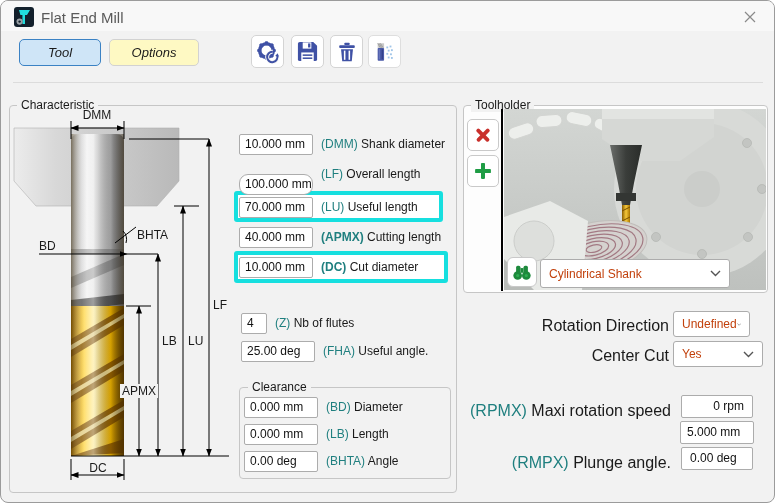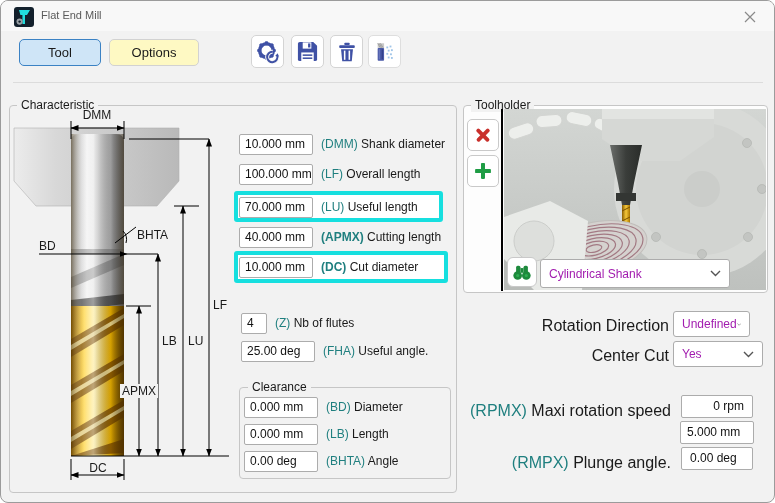--- a/index.html
+++ b/index.html
@@ -1,38 +1,38 @@
 <!DOCTYPE html>
 <html><head>
 <meta charset="utf-8">
 <style>
   html,body{margin:0;padding:0;background:#ffffff;font-family:"Liberation Sans",sans-serif;}
   .dialog{position:relative;width:773px;height:501px;background:#f2f2f2;border:1px solid #9b9b9b;
           border-radius:8px;overflow:hidden;}
   .titlebar{position:absolute;left:0;top:0;width:100%;height:30px;background:#f8f8f8;}
   .title-icon{position:absolute;left:13px;top:6px;width:20px;height:20px;}
-  .window-title{position:absolute;left:40px;top:8px;font-size:11px;color:#5a5a5a;}
+  .window-title{position:absolute;left:40px;top:8px;font-size:15px;color:#5a5a5a;}
   .close-btn{position:absolute;right:16px;top:8px;width:16px;height:16px;display:flex;align-items:center;justify-content:center;cursor:default;}
   .tab{position:absolute;top:38px;height:27px;border-radius:5px;font-size:13px;color:#1a1a1a;
-       display:flex;align-items:center;justify-content:center;box-sizing:border-box;}
+       display:flex;align-items:center;justify-content:center;box-sizing:border-box;font-style:italic;}
   .tab.active{background:#cfe5f7;border:1px solid #3b82c4;}
   .tab.inactive{background:#fef9c3;border:1px solid #d2d2d2;}
   .tbtn{position:absolute;top:34px;width:33px;height:33px;background:#ffffff;border:1px solid #d4d4d4;
         border-radius:5px;display:flex;align-items:center;justify-content:center;box-sizing:border-box;}
   .sep{position:absolute;left:12px;top:81px;width:750px;height:1px;background:#dcdcdc;}
   .grp{position:absolute;border:1px solid #c6c6c6;border-radius:4px;box-sizing:border-box;}
   .grplabel{position:absolute;background:#f2f2f2;padding:0 4px;font-size:12px;color:#1a1a1a;white-space:nowrap;}
   .field{position:absolute;background:#ffffff;border:1px solid #acacac;border-radius:2px;box-sizing:border-box;
          font-size:12px;color:#111;line-height:19px;padding:0 5px;white-space:nowrap;overflow:hidden;}
   .lblrow{position:absolute;font-size:12px;color:#1a1a1a;white-space:nowrap;line-height:21px;}
   .code{color:#1f7f7f;}
   .code.b{font-weight:bold;}
   .hl{position:absolute;background:#ffffff;border:4px solid #16dfdf;border-radius:3px;box-sizing:border-box;}
   .dd{position:absolute;background:#ffffff;border:1px solid #acacac;border-radius:3px;box-sizing:border-box;
-      font-size:12px;color:#a21caf;display:flex;align-items:center;justify-content:space-between;padding:12px 8px;}
+      font-size:12px;color:#c2410c;display:flex;align-items:center;justify-content:space-between;padding:12px 8px;}
   .rlabel{position:absolute;font-size:16px;color:#1a1a1a;text-align:right;white-space:nowrap;}
   .vline{position:absolute;background:#000;}
   .sqbtn{position:absolute;background:#ffffff;border:1px solid #c9c9c9;border-radius:5px;
          display:flex;align-items:center;justify-content:center;box-sizing:border-box;}
 </style>
 </head>
 <body>
 
 <div class="dialog">
 
@@ -238,21 +238,21 @@
 
   <div class="hl" style="left:233px;top:190px;width:209px;height:31px;"></div>
   <div class="hl" style="left:233px;top:250px;width:214px;height:32px;"></div>
 
   <div class="field" style="left:238px;top:133px;width:74px;height:21px;">10.000 mm</div>
   <div class="lblrow" style="left:320px;top:133px;">
     <span class="code">(DMM)</span>
     <span>Shank diameter</span>
   </div>
 
-  <div class="field" style="left:238px;top:163px;width:74px;height:21px;">100.000 mm</div>
+  <div class="field" style="left:238px;top:173px;width:74px;height:21px;border-radius:9px;">100.000 mm</div>
   <div class="lblrow" style="left:320px;top:163px;">
     <span class="code">(LF)</span>
     <span>Overall length</span>
   </div>
 
   <div class="field" style="left:238px;top:196px;width:74px;height:21px;">70.000 mm</div>
   <div class="lblrow" style="left:320px;top:196px;">
     <span class="code">(LU)</span>
     <span>Useful length</span>
   </div>

